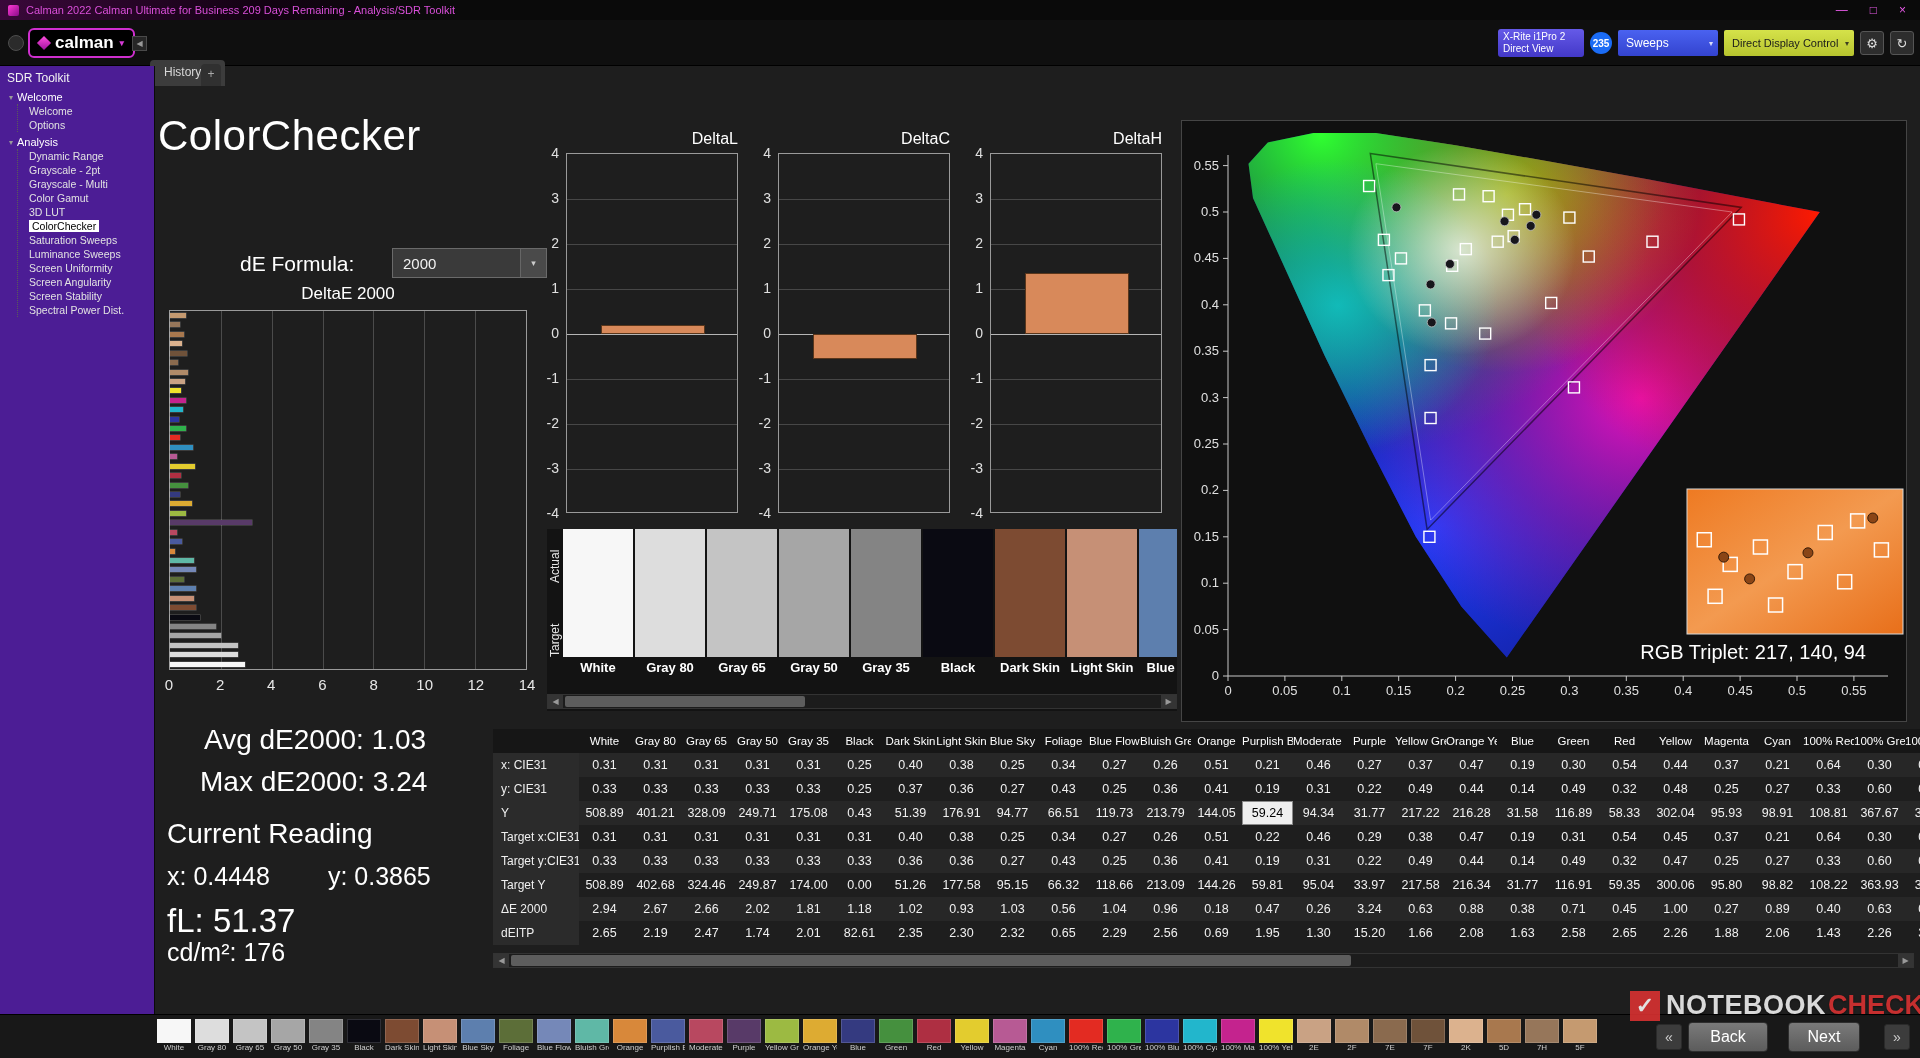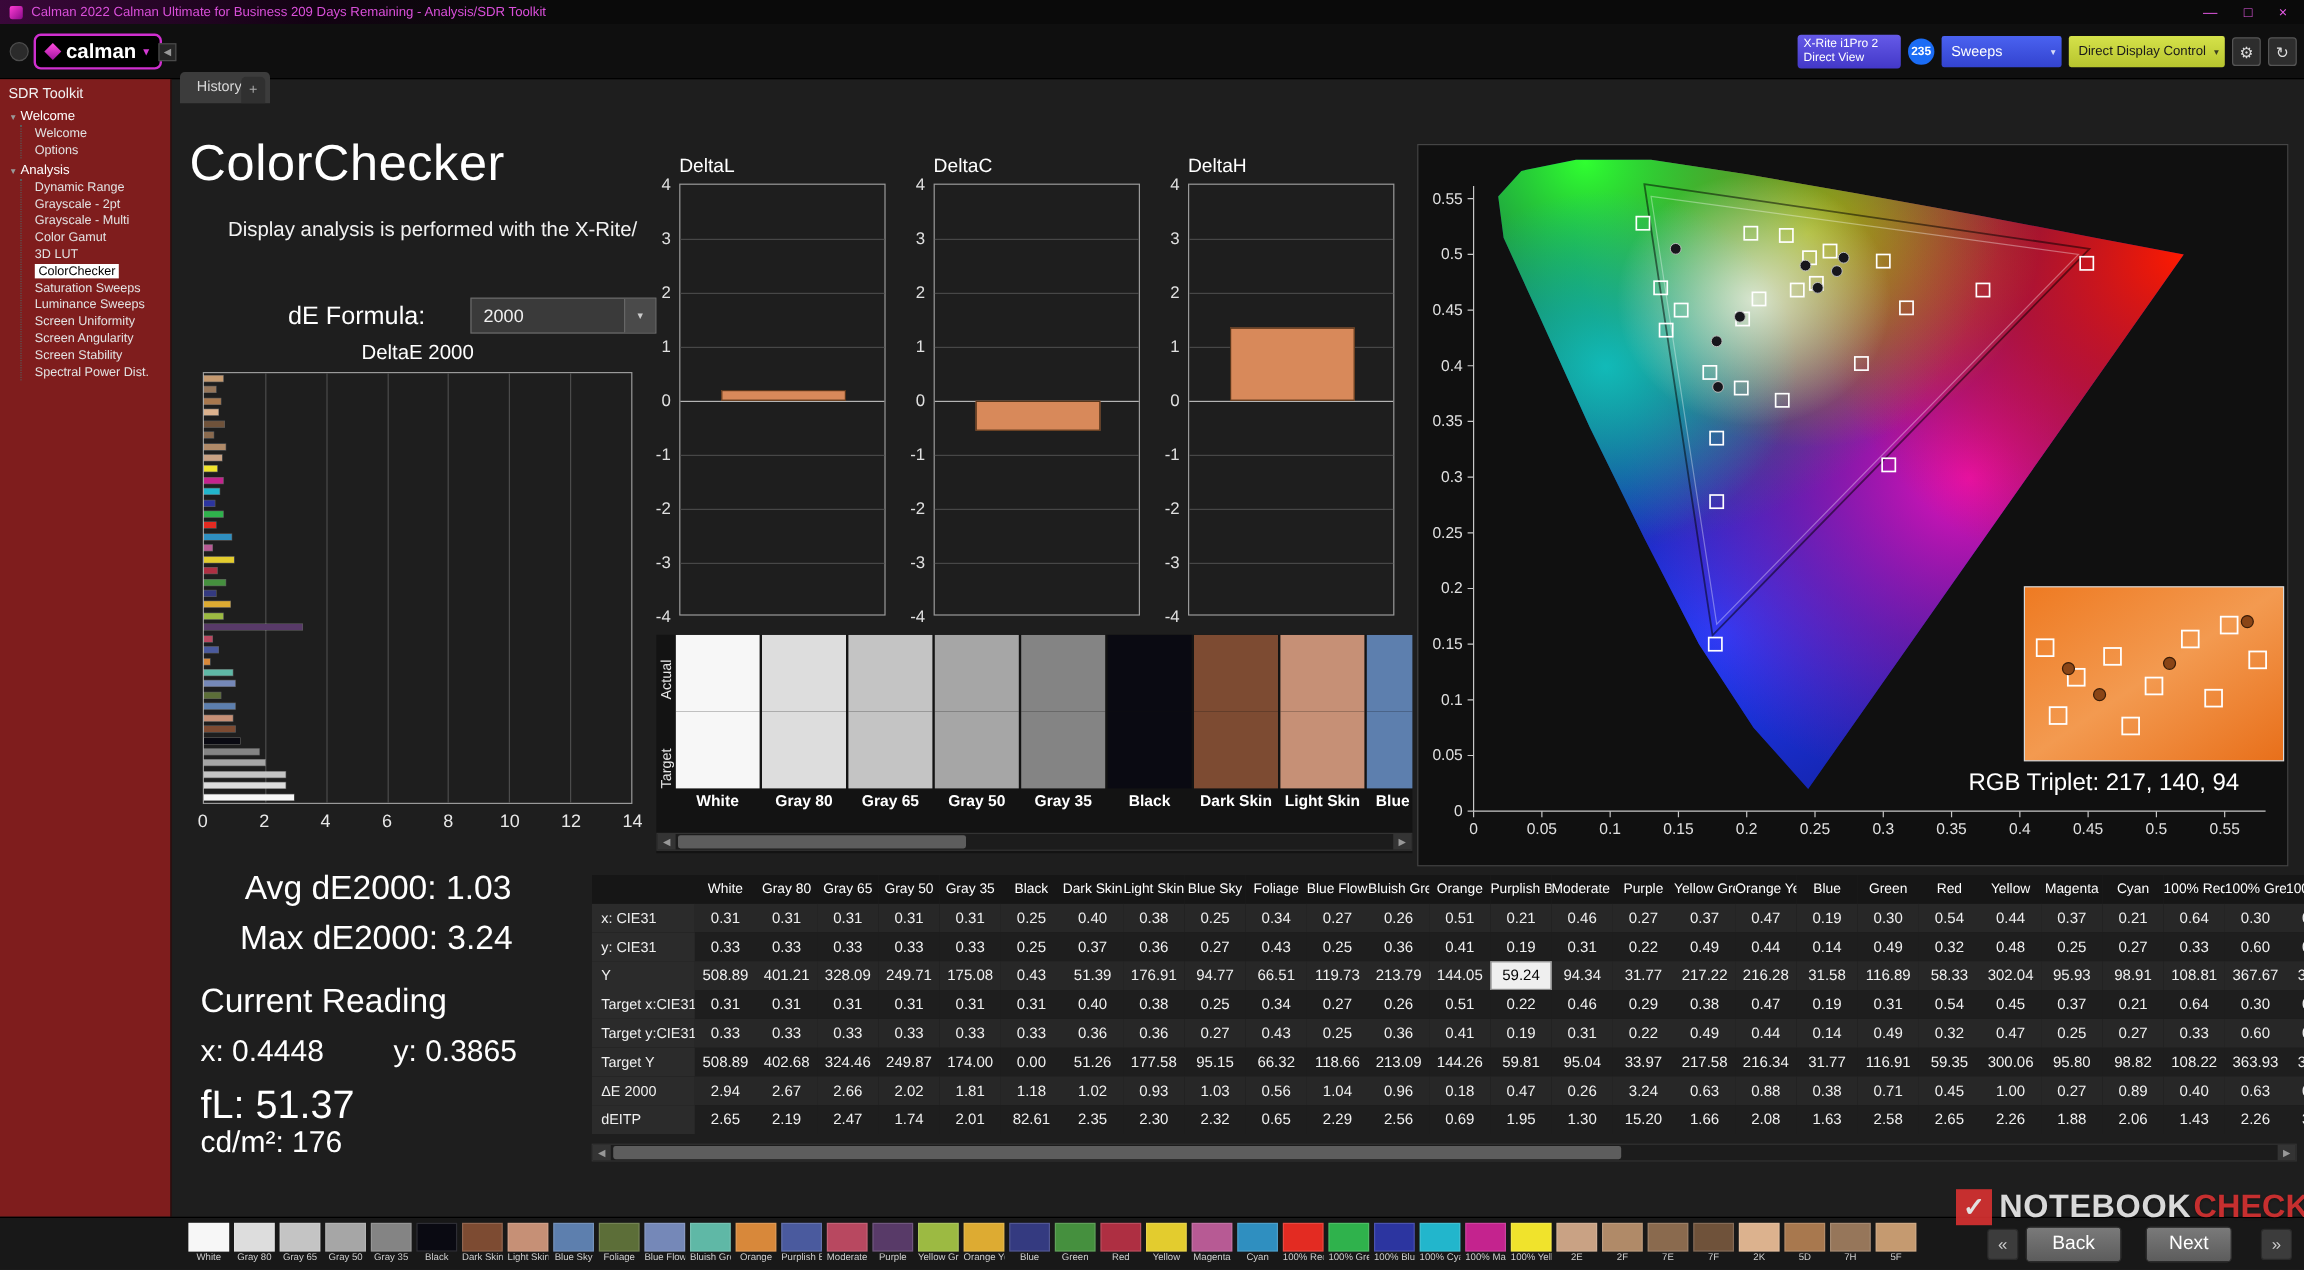--- a/index.html
+++ b/index.html
@@ -25,21 +25,21 @@
 #topbar-right{position:absolute;right:6px;top:8px;height:30px;display:flex;align-items:center;gap:6px}
 #meter-btn{width:86px;height:28px;background:linear-gradient(#655ae8,#4338c8);border-radius:3px;color:#fff;font-size:10px;line-height:12px;padding:2px 5px;text-align:left}
 #meter-badge{width:22px;height:22px;border-radius:50%;background:#1b6cf5;color:#fff;font-size:10px;font-weight:bold;display:flex;align-items:center;justify-content:center}
 .dd-btn{height:26px;border-radius:2px;display:flex;align-items:center;justify-content:space-between;padding:0 5px 0 8px;font-size:12px}
 #source-btn{width:100px;background:linear-gradient(#4a62f0,#3343cf);color:#fff}
 #ddc-btn{width:130px;background:linear-gradient(#d5e24a,#b7c42e);color:#1a1a1a;font-size:11px}
 .dd-arrow{font-size:8px;opacity:.8}
 .icon-btn{width:24px;height:24px;background:#2d2d2d;border:1px solid #555;border-radius:3px;color:#ddd;font-size:13px;display:flex;align-items:center;justify-content:center}
 
 
-#sidebar{position:absolute;left:0;top:66px;width:143px;height:948px;background:#7f1d1d;border-right:1px solid #0a0a0a}
+#sidebar{position:absolute;left:0;top:66px;width:155px;height:948px;background:#4c1d95;border-right:1px solid #0a0a0a}
 .sb-title{padding:5px 7px 4px;font-size:12px;color:#f2f2f2}
 .tree{padding-left:5px}
 .tree-parent{display:flex;align-items:center;gap:4px;color:#fff;font-size:11px;padding:2px 0 1px 4px}
 .tree-parent .exp{color:#9a9a9a;font-size:8px}
 .tree-children{margin-left:12px;border-left:1px dotted #5a5a5a;padding-left:9px;margin-bottom:2px}
 .tree-item{padding:1px 2px;font-size:10.5px;color:#e2e2e2;white-space:nowrap}
 .tree-item span.selected{background:#fff;color:#000;padding:0 3px}
 
 
 #page-title{position:absolute;left:158px;top:112px;font-size:42px;font-weight:normal;color:#fff;letter-spacing:.5px}
@@ -52,21 +52,21 @@
 #de-title{position:absolute;left:169px;top:284px;width:358px;text-align:center;font-size:17px;color:#fff}
 #de-chart{position:absolute;left:169px;top:310px;width:358px;height:360px;border:1px solid #9a9a9a}
 .de-grid{position:absolute;top:0;bottom:0;width:1px;background:#4b4b4b}
 .de-bars{position:absolute;left:0;top:2px;bottom:2px;width:100%;display:flex;flex-direction:column;justify-content:space-between}
 .de-bar{height:5px;box-shadow:0 0 0 .5px rgba(255,255,255,.28)}
 #de-xticks{position:absolute;left:169px;top:676px;width:358px;height:18px;font-size:15px;color:#e8e8e8}
 #de-xticks span{position:absolute;transform:translateX(-50%)}
 
 
 .mini-chart{position: absolute;top:130px;width:200px;height:395px}
-.mini-title{position:absolute;left:28px;top:0;width:172px;text-align:left;font-size:16px;color:#fff}
+.mini-title{position:absolute;left:28px;top:0;width:172px;text-align:right;font-size:16px;color:#fff}
 .mini-ylab{position:absolute;left:0;top:23px;width:26px;height:360px}
 .mini-ylab span{position:absolute;right:5px;transform:translateY(-50%);font-size:14px;color:#e0e0e0}
 .mini-plot{position:absolute;left:28px;top:23px;width:172px;height:360px;border:1px solid #9a9a9a}
 .hgrid{position:absolute;left:0;right:0;height:1px;background:#474747}
 .hgrid.zero{background:#b5b5b5}
 .mini-bar{position:absolute;left:34px;width:104px;background:#d8895a;border:1px solid #59361b}
 
 
 #swatch-strip{position:absolute;left:547px;top:529px;width:630px;height:182px;background:#131313}
 .strip-rot{position:absolute;left:0;top:0;width:16px;height:148px;display:flex;flex-direction:column}
@@ -204,21 +204,20 @@
         <div class="tree-item"><span>Screen Uniformity</span></div>
         <div class="tree-item"><span>Screen Angularity</span></div>
         <div class="tree-item"><span>Screen Stability</span></div>
         <div class="tree-item"><span>Spectral Power Dist.</span></div>
       </div>
     </div>
 </div>
 
 <h1 id="page-title">ColorChecker</h1>
 <div id="desc">
-  <div>Display analysis is performed with the X-Rite/</div>
 </div>
 <div id="formula-label">dE Formula:</div>
 <div id="formula-select">
   <span>2000</span>
   <span class="dd-box">▾</span>
 </div>
 
 <div id="de-title">DeltaE 2000</div>
 <div id="de-chart">
     <div class="de-grid" style="left: 14.2857%;"></div>

